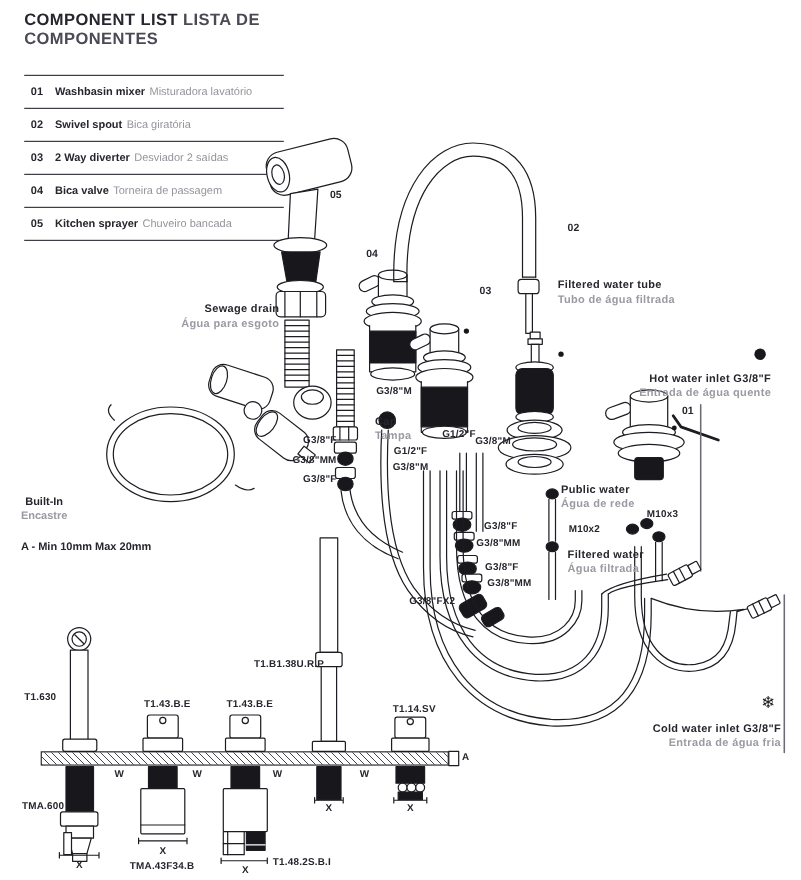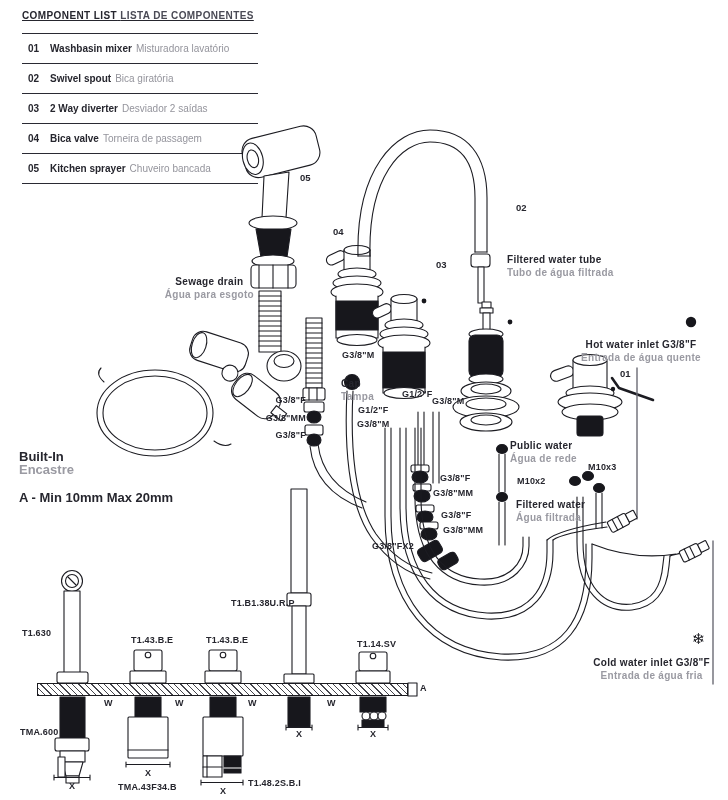--- a/index.html
+++ b/index.html
@@ -1,37 +1,37 @@
 <!DOCTYPE html>
 <html><head>
 <meta charset="utf-8">
 <style>
   html,body{margin:0;padding:0;background:#fff;}
   .page{position:relative;width:728px;height:800px;background:#fff;overflow:hidden;
         font-family:"Liberation Sans",sans-serif;color:#26262e;}
   .abs{position:absolute;white-space:nowrap;}
   
   .cl{position:absolute;left:22px;top:10px;width:236px;}
-  .cl-title{font-size:10px;font-weight:700;letter-spacing:.4px;margin-bottom:12px;text-decoration:underline;}
+  .cl-title{font-size:15px;font-weight:700;letter-spacing:.4px;margin-bottom:24px;}
   .cl-title .pt{font-weight:600;color:#4a4a55;}
   .cl-row{display:flex;align-items:center;height:29px;border-top:1.4px solid #2a2a33;
           font-size:10px;gap:0;}
   .cl-row:last-child{border-bottom:1.4px solid #2a2a33;}
   .cl-num{font-weight:700;width:22px;margin-left:6px;}
   .cl-en{font-weight:700;margin-right:4px;}
   .cl-pt{font-weight:500;color:#94949c;}
   
   .lbl{font-size:10px;font-weight:700;letter-spacing:.3px;line-height:12.5px;}
   .lbl .pt,.gray{font-weight:700;color:#9a9aa2;}
-  .r{text-align:center;}
+  .r{text-align:right;}
   .fit{font-size:9px;font-weight:700;letter-spacing:.2px;}
   .num{font-size:9.5px;font-weight:700;}
   .code{font-size:9px;font-weight:700;letter-spacing:.2px;}
   .marker{font-size:9px;font-weight:700;}
-  .note{font-size:13px;font-weight:700;line-height:12.5px;}
+  .note{font-size:10px;font-weight:700;line-height:12.5px;text-align:center;}
   .icon-cold{font-size:15px;color:#17171c;font-family:"DejaVu Sans",sans-serif;}
   
   .counter{position:absolute;left:37px;top:683px;width:371px;height:13px;
     background:repeating-linear-gradient(45deg,#45454c 0 1px,#ffffff 1px 4.5px);
     border:1px solid #1b1b20;box-sizing:border-box;}
   svg.art{position:absolute;left:0;top:0;}
 </style>
 </head>
 <body>
 

